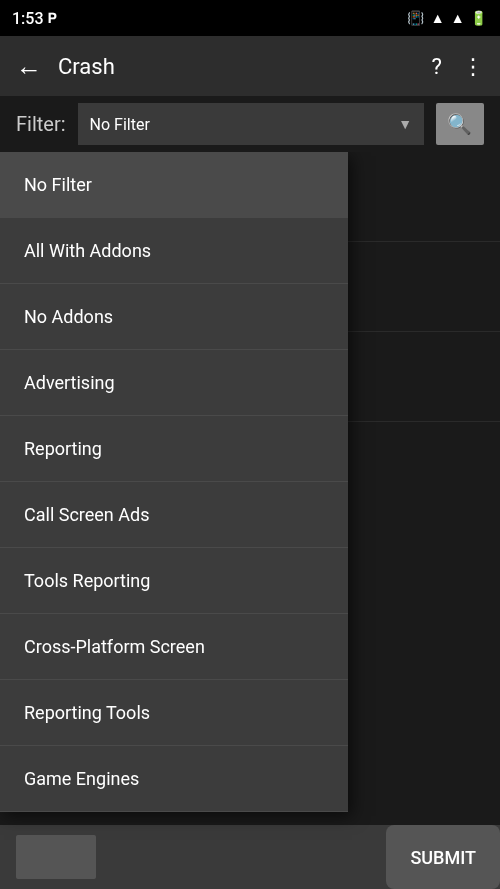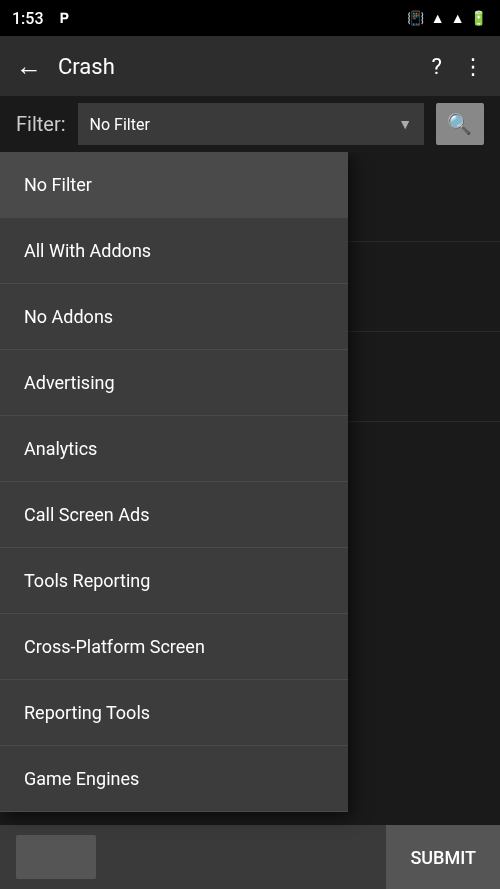--- a/index.html
+++ b/index.html
@@ -24,21 +24,21 @@
       height: 36px;
       display: flex;
       align-items: center;
       justify-content: space-between;
       padding: 0 12px;
     }
 
     .status-left {
       display: flex;
       align-items: center;
-      gap: 16px;
+      gap: 4px;
     }
 
     .status-time {
       color: #ffffff;
       font-size: 16px;
       font-weight: 500;
     }
 
     .status-icon {
       color: #ffffff;
@@ -206,20 +206,21 @@
       bottom: 0;
       height: 64px;
       background: #555555;
       color: #ffffff;
       display: flex;
       align-items: center;
       padding: 0 24px;
       font-size: 18px;
       font-weight: 500;
       cursor: pointer;
+      border-radius: 8px;
     }
 
     
     .dropdown-overlay {
       position: absolute;
       top: 0;
       left: 0;
       width: 348px;
       background: #3c3c3c;
       z-index: 10;
@@ -361,21 +362,21 @@
     <div class="dropdown-item">
       <span class="dropdown-item-text">All With Addons</span>
     </div>
     <div class="dropdown-item">
       <span class="dropdown-item-text">No Addons</span>
     </div>
     <div class="dropdown-item">
       <span class="dropdown-item-text">Advertising</span>
     </div>
     <div class="dropdown-item">
-      <span class="dropdown-item-text">Analytics</span>
+      <span class="dropdown-item-text">Reporting</span>
     </div>
     <div class="dropdown-item">
       <span class="dropdown-item-text">Call Screen Ads</span>
     </div>
     <div class="dropdown-item">
       <span class="dropdown-item-text">Tools Reporting</span>
     </div>
     <div class="dropdown-item">
       <span class="dropdown-item-text">Cross-Platform Screen</span>
     </div>

